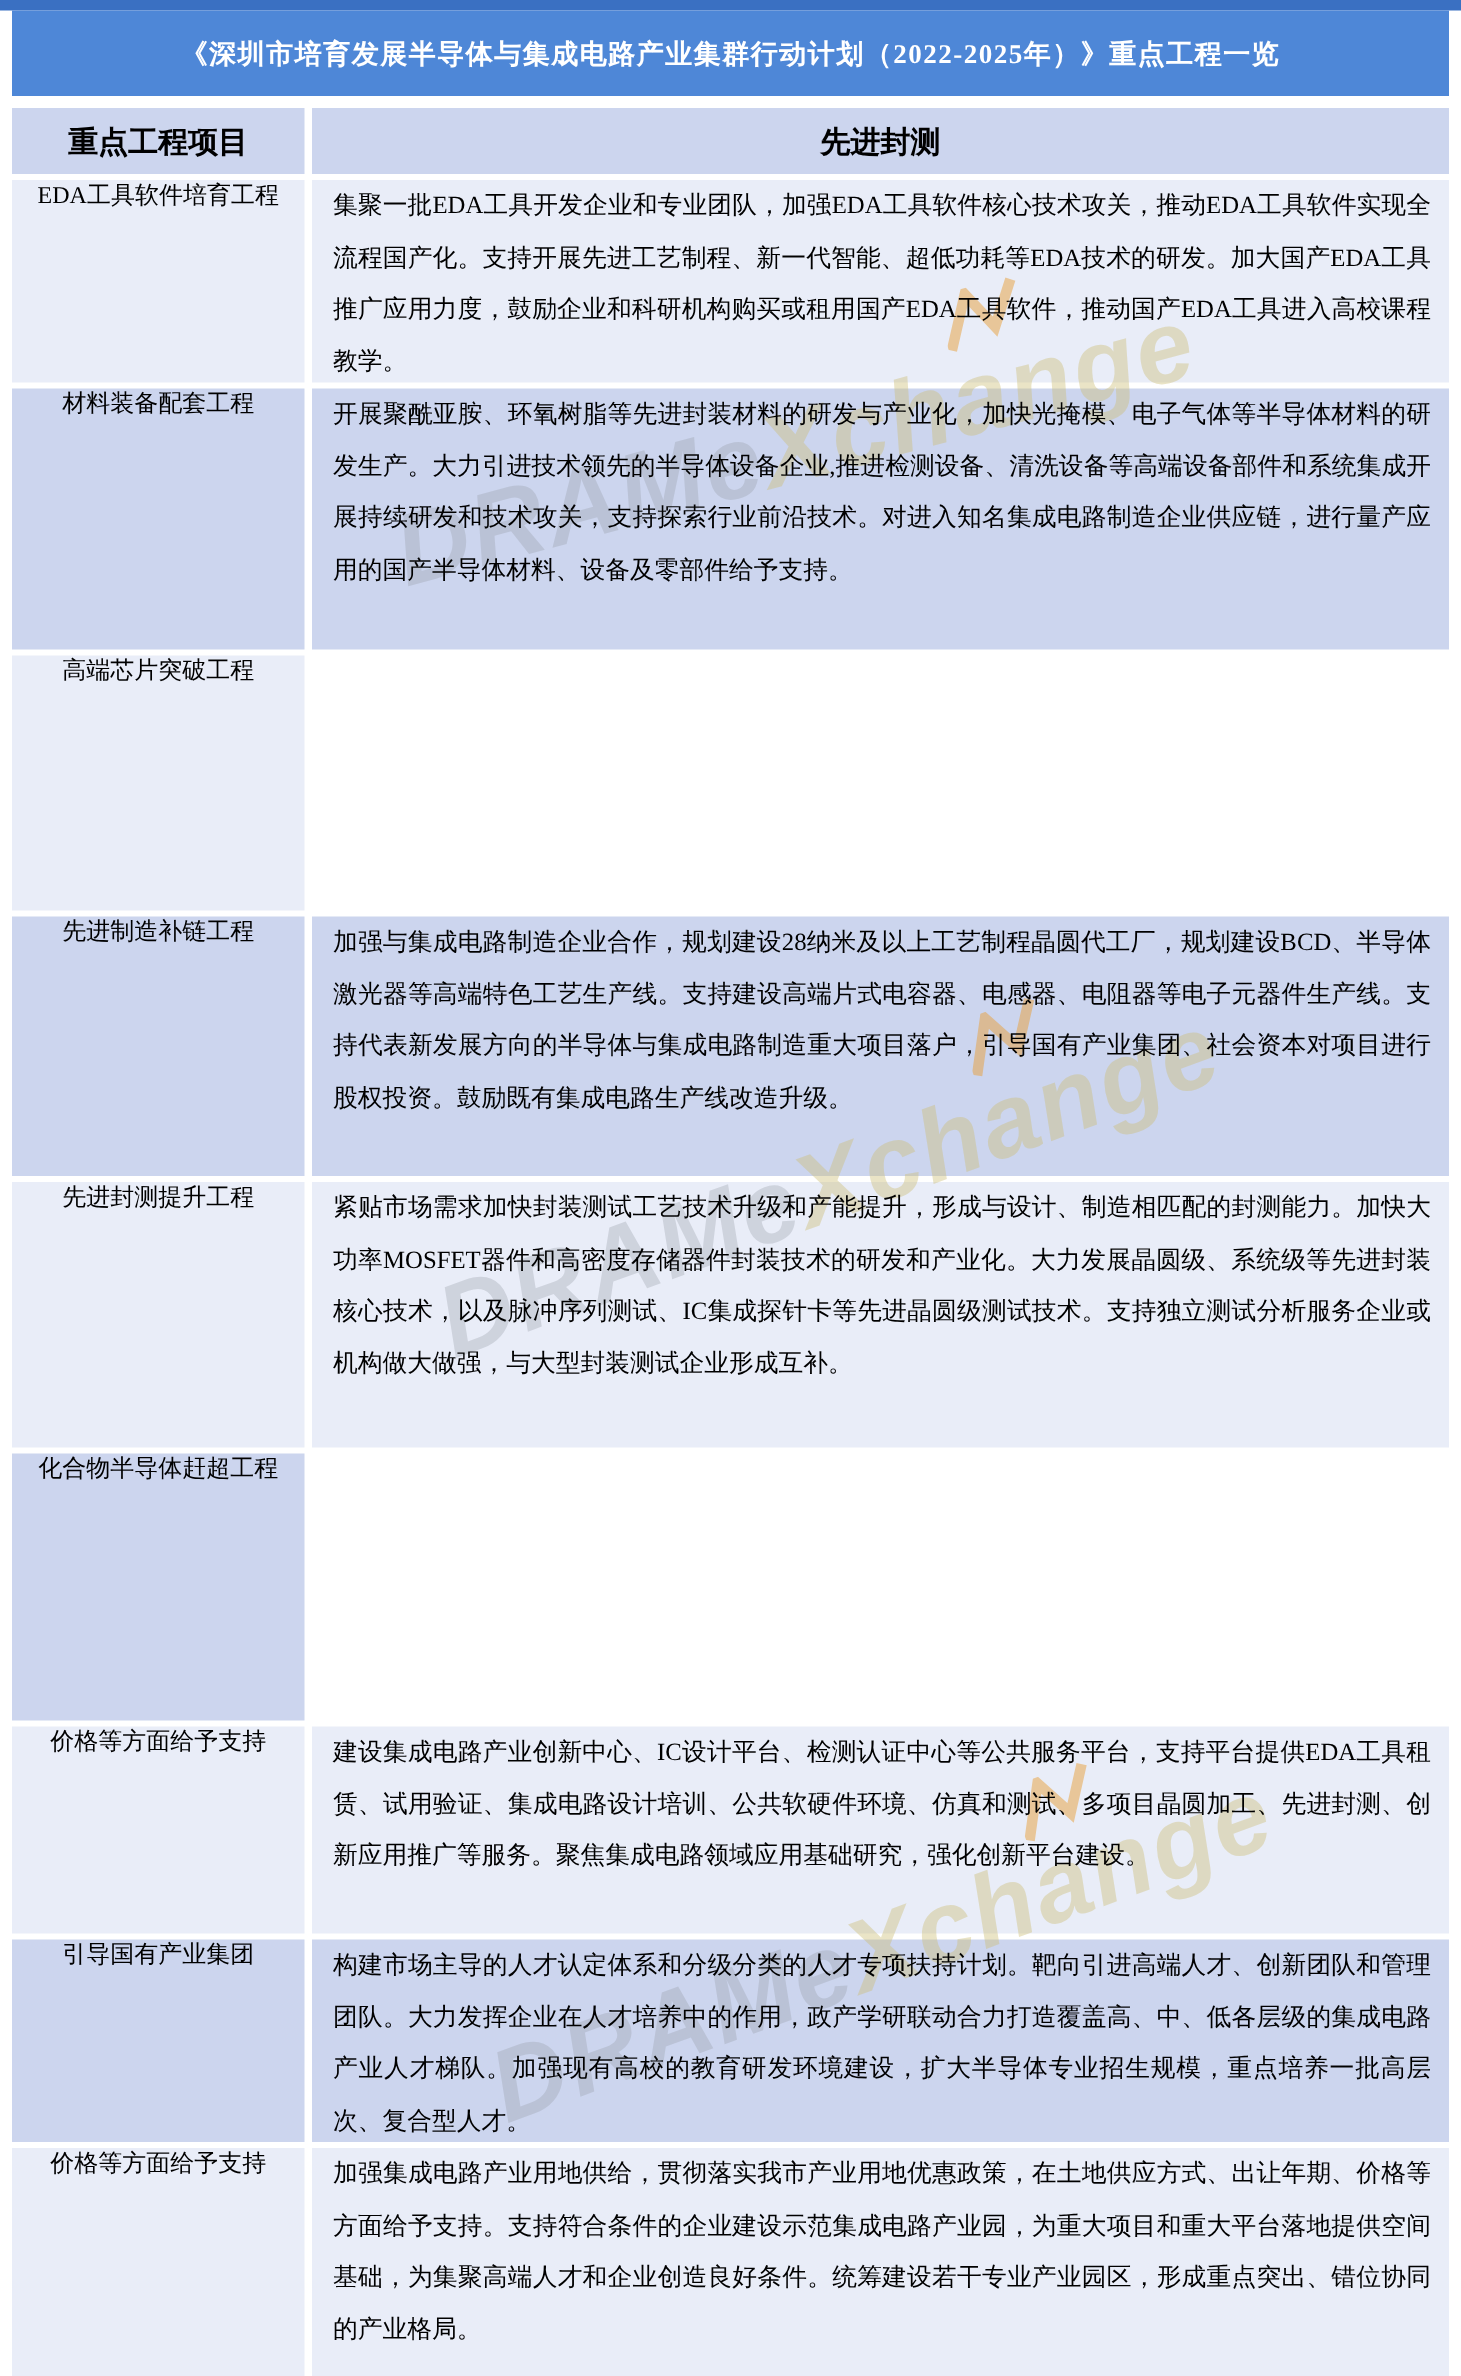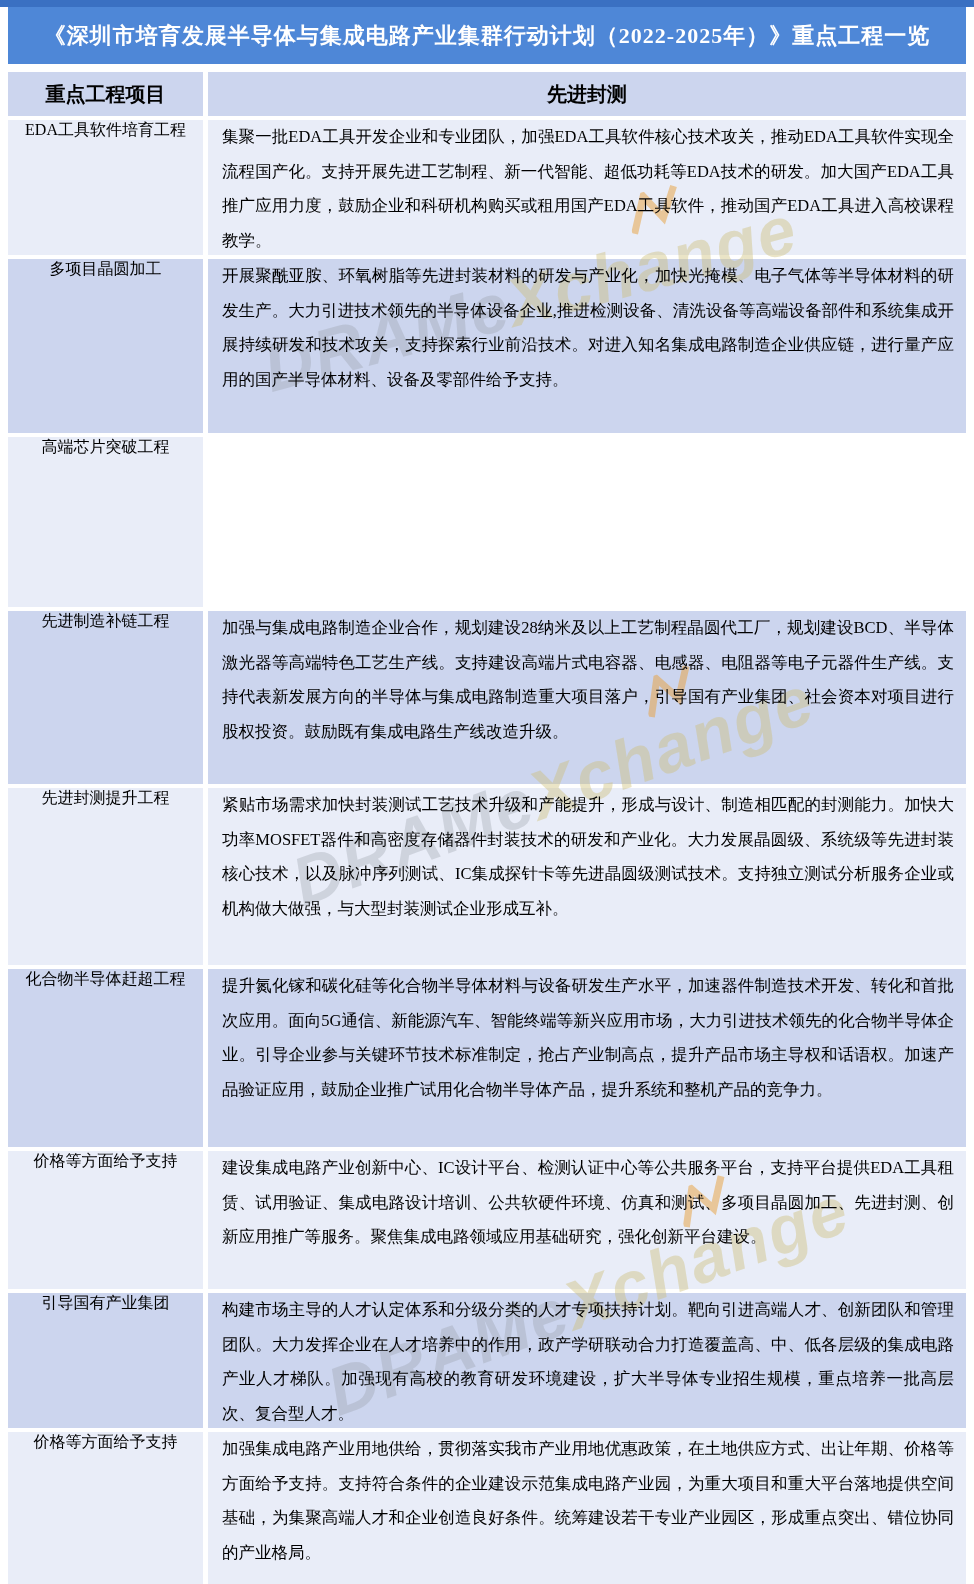--- a/index.html
+++ b/index.html
@@ -12,21 +12,21 @@
 
   
   .top-strip{height:7px;width:974px;background:#3a70c2;}
 
   
   .title-bar{
     margin:0 8px;height:57px;background:#4e87d7;
     display:flex;align-items:center;justify-content:center;
   }
   .title-bar h1{
-    margin:0;font-size:22px;font-weight:bold;color:#ffffff;
+    margin:0;font-size:18px;font-weight:bold;color:#ffffff;
     letter-spacing:1px;
   }
 
   .gap{height:8px;}
 
   .tbl{margin:0 8px;display:flex;flex-direction:column;border-radius:24px;}
   .row{display:flex;margin-bottom:4px;}
   .cell-left{
     width:195px;flex:0 0 195px;margin-right:5px;
     display:flex;align-items:flex-start;justify-content:center;
@@ -104,21 +104,21 @@
       <div class="cell-left">
         <span>EDA工具软件培育工程</span>
       </div>
       <div class="cell-right">
         <p>集聚一批EDA工具开发企业和专业团队，加强EDA工具软件核心技术攻关，推动EDA工具软件实现全流程国产化。支持开展先进工艺制程、新一代智能、超低功耗等EDA技术的研发。加大国产EDA工具推广应用力度，鼓励企业和科研机构购买或租用国产EDA工具软件，推动国产EDA工具进入高校课程教学。</p>
       </div>
     </div>
 
     <div class="row h-r2 bg-a">
       <div class="cell-left">
-        <span>多项目晶圆加工</span>
+        <span>材料装备配套工程</span>
       </div>
       <div class="cell-right">
         <p>开展聚酰亚胺、环氧树脂等先进封装材料的研发与产业化，加快光掩模、电子气体等半导体材料的研发生产。大力引进技术领先的半导体设备企业,推进检测设备、清洗设备等高端设备部件和系统集成开展持续研发和技术攻关，支持探索行业前沿技术。对进入知名集成电路制造企业供应链，进行量产应用的国产半导体材料、设备及零部件给予支持。</p>
       </div>
     </div>
 
     <div class="row h-r3 bg-b">
       <div class="cell-left">
         <span>高端芯片突破工程</span>
       </div>
@@ -138,23 +138,20 @@
         <span>先进封测提升工程</span>
       </div>
       <div class="cell-right">
         <p>紧贴市场需求加快封装测试工艺技术升级和产能提升，形成与设计、制造相匹配的封测能力。加快大功率MOSFET器件和高密度存储器件封装技术的研发和产业化。大力发展晶圆级、系统级等先进封装核心技术，以及脉冲序列测试、IC集成探针卡等先进晶圆级测试技术。支持独立测试分析服务企业或机构做大做强，与大型封装测试企业形成互补。</p>
       </div>
     </div>
 
     <div class="row h-r6 bg-a">
       <div class="cell-left">
         <span>化合物半导体赶超工程</span>
-      </div>
-      <div class="cell-right">
-        <p>提升氮化镓和碳化硅等化合物半导体材料与设备研发生产水平，加速器件制造技术开发、转化和首批次应用。面向5G通信、新能源汽车、智能终端等新兴应用市场，大力引进技术领先的化合物半导体企业。引导企业参与关键环节技术标准制定，抢占产业制高点，提升产品市场主导权和话语权。加速产品验证应用，鼓励企业推广试用化合物半导体产品，提升系统和整机产品的竞争力。</p>
       </div>
     </div>
 
     <div class="row h-r7 bg-b">
       <div class="cell-left">
         <span>价格等方面给予支持</span>
       </div>
       <div class="cell-right">
         <p>建设集成电路产业创新中心、IC设计平台、检测认证中心等公共服务平台，支持平台提供EDA工具租赁、试用验证、集成电路设计培训、公共软硬件环境、仿真和测试、多项目晶圆加工、先进封测、创新应用推广等服务。聚焦集成电路领域应用基础研究，强化创新平台建设。</p>
       </div>

